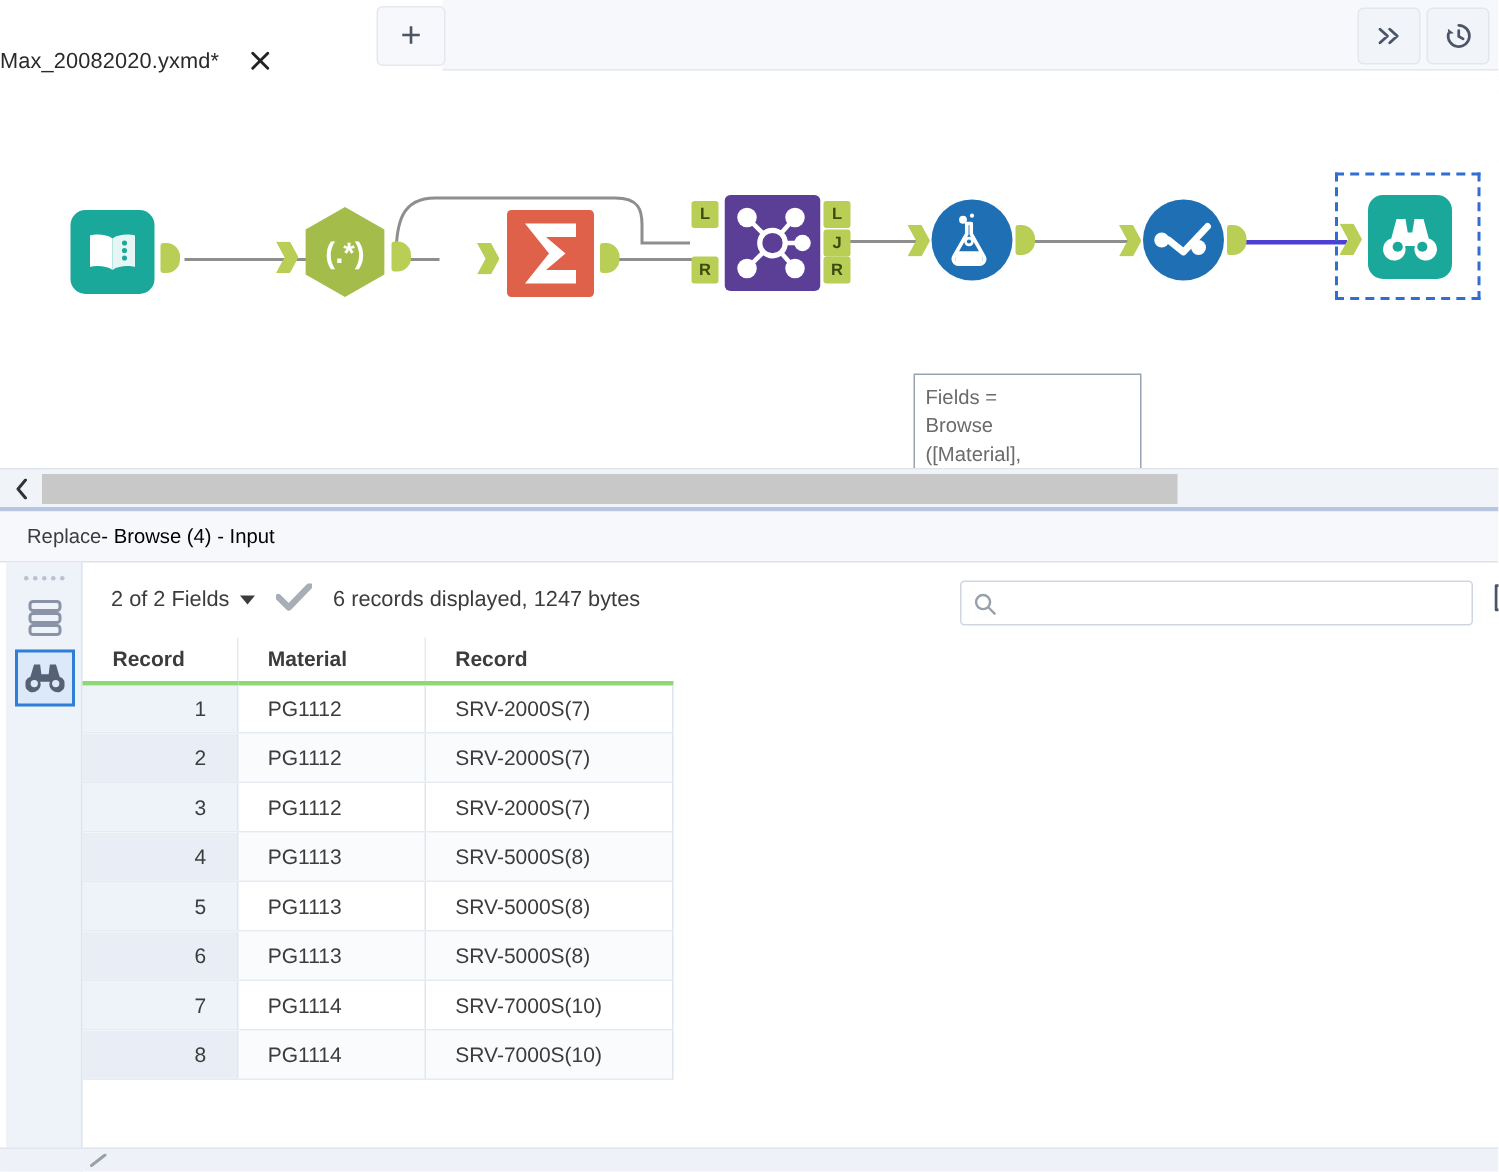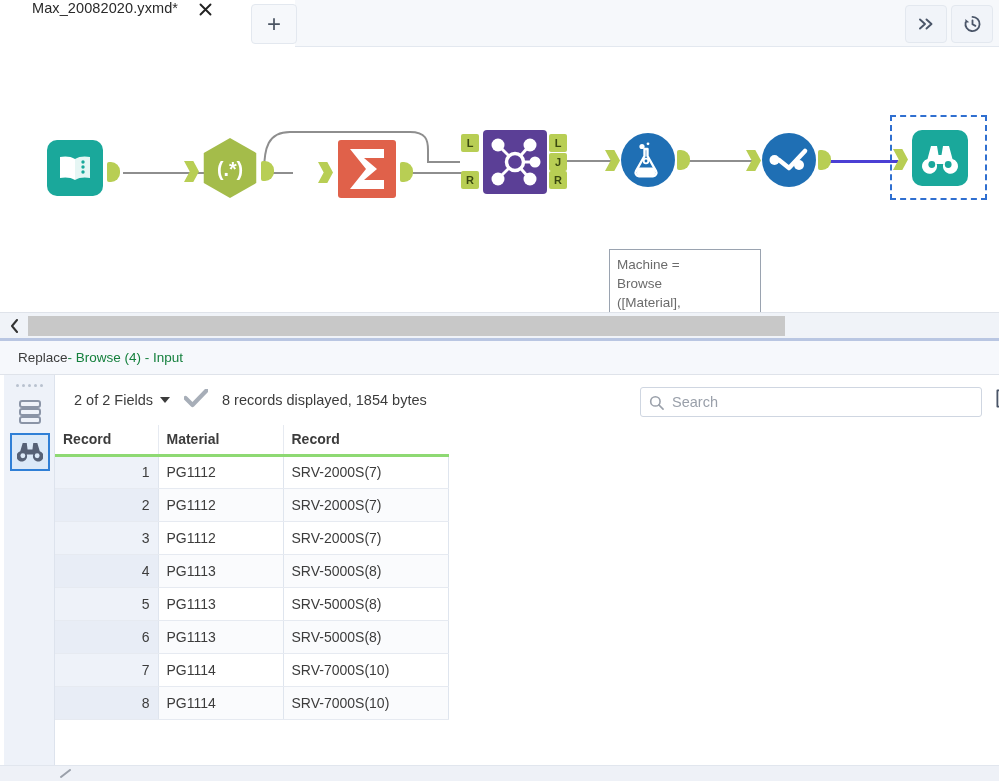--- a/index.html
+++ b/index.html
@@ -13,22 +13,22 @@
   .app{position:relative;width:999px;height:781px;}
 
   
   .tabbar{
     position:absolute;left:0;top:0;width:999px;height:50px;
     background:#ffffff;
     border-bottom:1px solid #dfe3ea;
   }
   .tab{
     position:absolute;left:0;top:0;height:49px;
-    display:flex;align-items:flex-start;
-    padding:0 12px 0 32px;
+    display:flex;align-items:flex-end;
+    padding:0 12px 0 0;
     background:#ffffff;
     border-bottom:2px solid #ffffff;
   }
   .tab-label{font-size:14.5px;color:#2a2a2a;letter-spacing:.1px;}
   .tab-close{
     margin-left:18px;width:18px;height:18px;
     display:flex;align-items:center;justify-content:center;
     font-size:17px;color:#333;line-height:1;cursor:pointer;
   }
   .tab-new{
@@ -133,21 +133,21 @@
     background:#ffffff;
     border-top:3px solid #b9c6e2;
   }
   .results-title{
     position:absolute;left:0;top:0;width:999px;height:34px;
     background:#f6f8fc;border-bottom:1px solid #dfe3ea;
     display:flex;align-items:center;padding-left:18px;box-sizing:border-box;
     font-size:13.5px;
   }
   .rt-strong{color:#3c3c3c;}
-  .rt-dim{color:#15803d;}
+  .rt-dim{color:#000000;}
 
   .res-rail{
     position:absolute;left:4px;top:34px;width:50px;height:409px;
     background:#eef2f9;border-right:1px solid #dde3ed;
   }
   .rail-grip{
     position:absolute;left:12px;top:6px;width:30px;height:8px;
     display:flex;gap:3px;align-items:center;
   }
   .rail-grip i{width:3px;height:3px;background:#b9c2cf;border-radius:50%;display:block;}
@@ -188,21 +188,21 @@
   }
   #res-save{left:940px;}
 
   
   .grid{
     position:absolute;left:55px;top:84px;width:400px;
   }
   table.tbl{border-collapse:collapse;table-layout:fixed;}
   table.tbl th,table.tbl td{
     font-size:14px;font-weight:normal;color:#3c3c3c;
-    padding:0 8px;height:33px;box-sizing:border-box;
+    padding:0 20px;height:33px;box-sizing:border-box;
     border-bottom:1px solid #e6eaf1;
     white-space:nowrap;overflow:hidden;
   }
   table.tbl th{
     font-weight:bold;text-align:left;background:#ffffff;
     border-bottom:3px solid #8ed973;height:30px;
   }
   th.c-record{width:103px;text-align:right;padding-right:12px;border-bottom:3px solid #ffffff;}
   th.c-material{width:125px;border-left:1px solid #e6eaf1;}
   th.c-machine{width:165px;border-left:1px solid #e6eaf1;}
@@ -364,21 +364,21 @@
       <div class="icon-box" style="background:#1aa89b;margin-left:19px;">
         <svg width="36" height="32" viewBox="0 0 36 32" aria-hidden="true">
           <path d="M9 4 h6 l1.5 9 h3 L21 4 h6 l3.5 13 a7.5 7.5 0 1 1 -9.2 5 h-6.6 A7.5 7.5 0 1 1 5.5 17 Z" fill="#ffffff"></path>
           <circle cx="9.8" cy="22.5" r="3.4" fill="#1aa89b"></circle>
           <circle cx="26.2" cy="22.5" r="3.4" fill="#1aa89b"></circle>
         </svg>
       </div>
     </div>
 
     <div class="annot">
-      <div>Machine =</div>
+      <div>Fields =</div>
       <div>Browse</div>
       <div>([Material],</div>
 
     </div>
   </div>
 
   <div class="canvas-scroll">
     <div class="cs-left">
       <svg width="9" height="14" viewBox="0 0 9 14" aria-hidden="true">
         <path d="M7 1 L2 7 L7 13" fill="none" stroke="#333" stroke-width="2" stroke-linecap="round" stroke-linejoin="round"></path>
@@ -424,30 +424,29 @@
     <div class="res-toolbar">
       <div class="fields-sel">
         <span>2 of 2 Fields</span>
         <span class="caret-dn"></span>
       </div>
       <span class="ok-check">
         <svg width="24" height="19" viewBox="0 0 24 19" aria-hidden="true">
           <path d="M1.5 9 L8.5 16 L22.5 1.5" fill="none" stroke="#a7aeb8" stroke-width="4.2" stroke-linecap="round" stroke-linejoin="round"></path>
         </svg>
       </span>
-      <span class="rec-info">8 records displayed, 1854 bytes</span>
+      <span class="rec-info">6 records displayed, 1247 bytes</span>
 
       <div class="search-wrap">
         <span style="margin-left:8px;display:flex;">
           <svg width="15" height="15" viewBox="0 0 16 16" aria-hidden="true">
             <circle cx="6.8" cy="6.8" r="5" fill="none" stroke="#9aa0aa" stroke-width="1.7"></circle>
             <line x1="10.5" y1="10.5" x2="15" y2="15" stroke="#9aa0aa" stroke-width="1.7" stroke-linecap="round"></line>
           </svg>
         </span>
-        <input class="search-input" type="text" placeholder="Search" style="">
       </div>
 
       <span class="tb-icon" id="res-save">
         <svg width="21" height="21" viewBox="0 0 22 22" aria-hidden="true">
           <path d="M2.5 2.5 H15 L19.5 7 V19.5 H2.5 Z" fill="none" stroke="#4a5568" stroke-width="1.9" stroke-linejoin="round"></path>
           <rect x="6" y="2.5" width="8" height="6" fill="none" stroke="#4a5568" stroke-width="1.7"></rect>
           <rect x="6" y="12" width="10" height="7.5" fill="none" stroke="#4a5568" stroke-width="1.7"></rect>
         </svg>
 
       </span>

